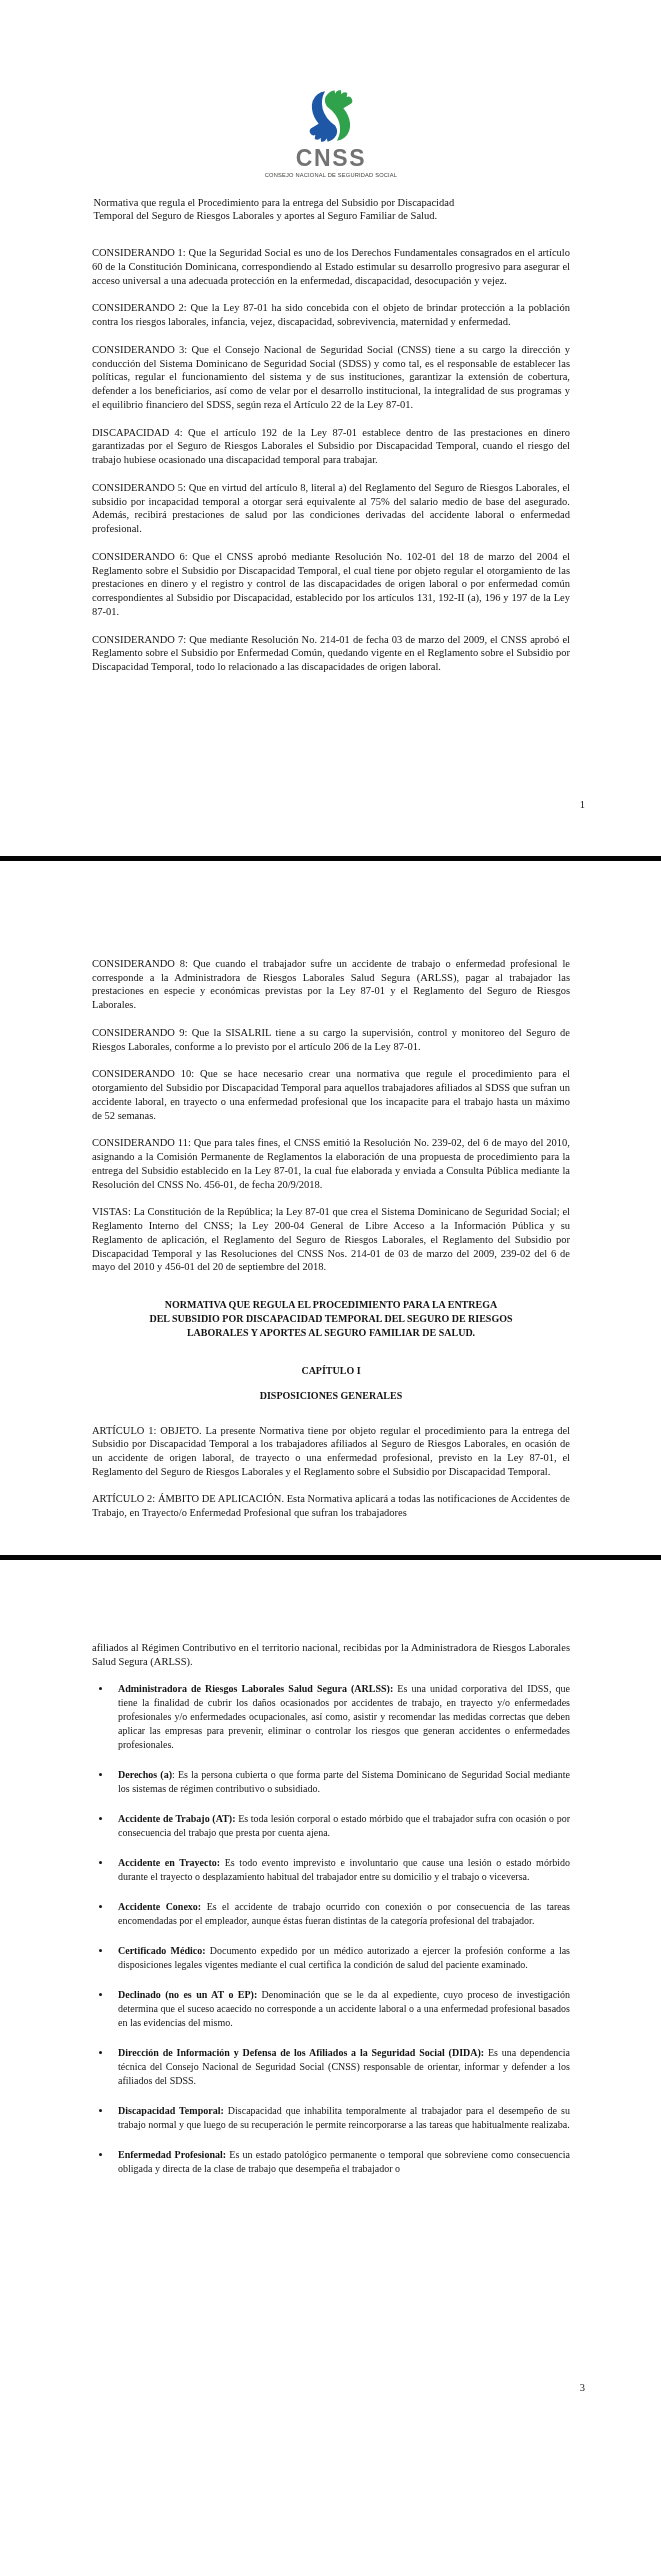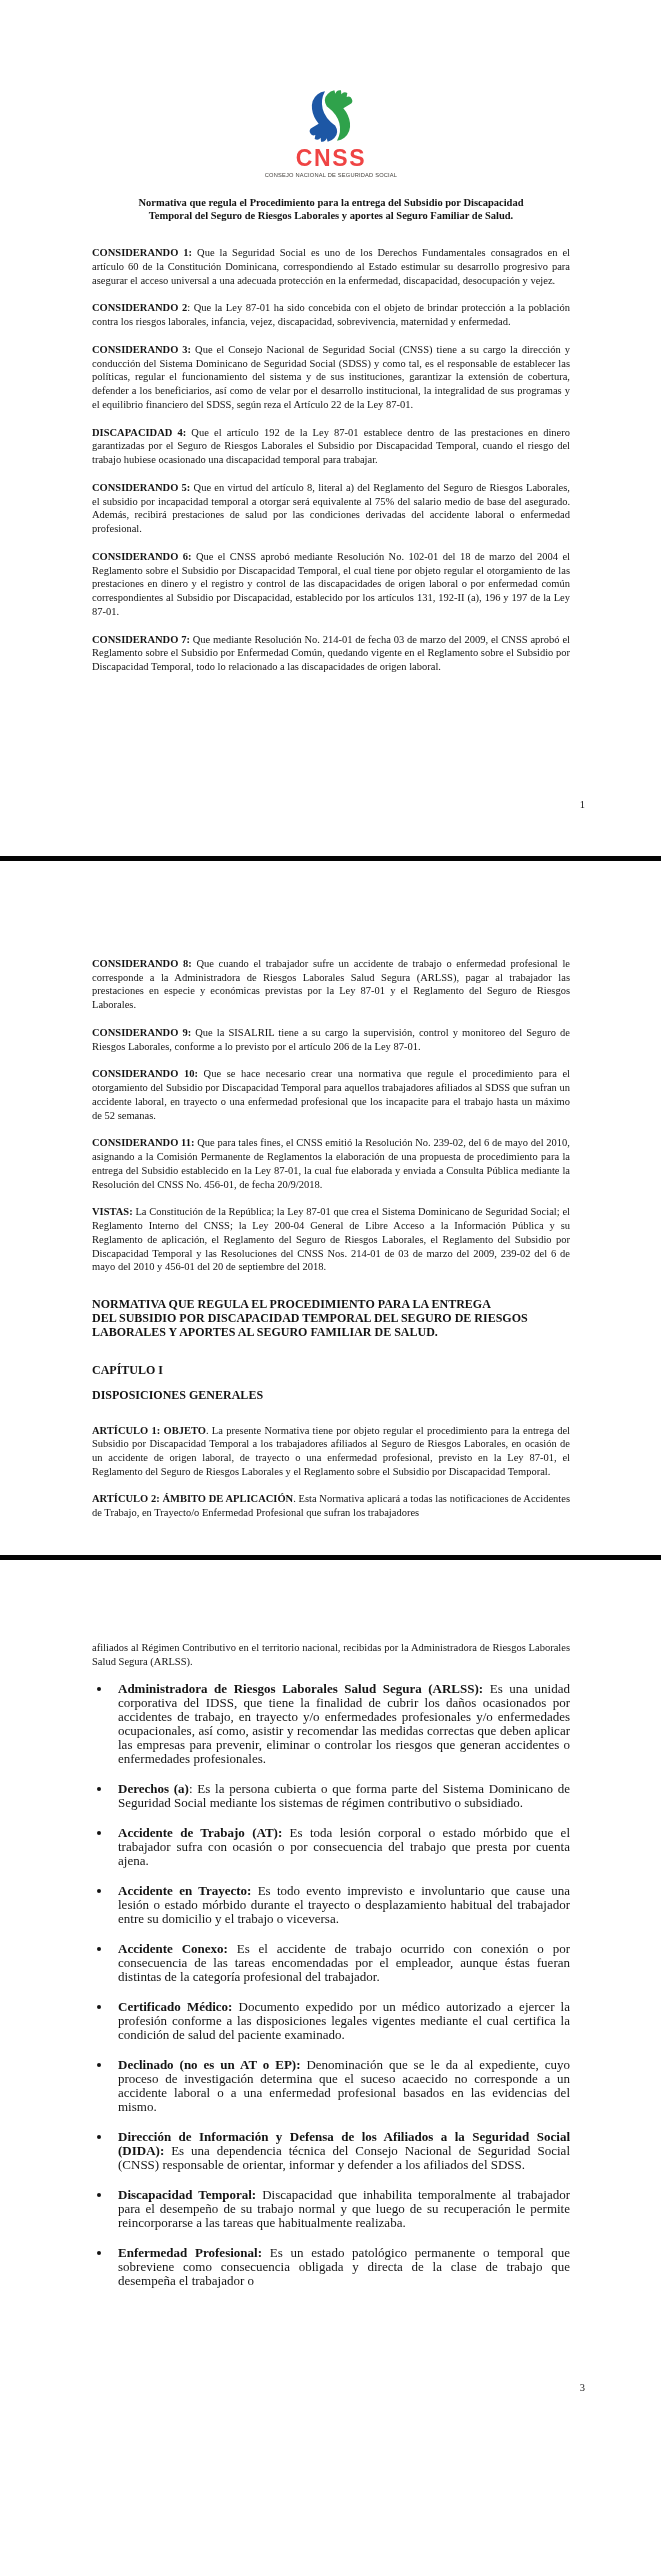--- a/index.html
+++ b/index.html
@@ -4,39 +4,39 @@
 <style>
   html, body { margin:0; padding:0; background:#ffffff; }
   body { width:661px; font-family:"Liberation Serif", serif; color:#141414; }
   .page { position:relative; width:661px; background:#ffffff; box-sizing:border-box; overflow:hidden; }
   #page-1 { height:856px; padding:86px 91px 0 92px; }
   #page-2 { height:694px; padding:96px 91px 0 92px; }
   #page-3 { height:856px; padding:81px 91px 0 92px; }
   .page-separator { width:661px; height:4.9px; background:#050505; }
 
   p.block { margin:0 0 13.8px 0; font-size:10.5px; line-height:13.8px; text-align:justify; }
-  p.block b { font-weight:bold; }
+  p.block b { font-weight:normal; }
 
   .logo { text-align:center; margin:0 0 18px 0; }
   .logo-hands { display:block; margin:0 auto; }
   .logo-acronym { font-family:"Liberation Sans", sans-serif; font-weight:bold; font-size:23px;
-                  letter-spacing:1.6px; color:#ef4444; line-height:1; margin-top:0.8px; }
+                  letter-spacing:1.6px; color:#737373; line-height:1; margin-top:0.8px; }
   .logo-subtitle { font-family:"Liberation Sans", sans-serif; font-size:5.7px; letter-spacing:0.2px;
                    color:#44403c; margin-top:2.4px; }
 
-  .doc-title { text-align:center; font-weight:bold; font-size:10.5px; line-height:13px;
+  .doc-title { text-align:left; font-weight:normal; font-size:10.5px; line-height:13px;
                margin:16px auto 24px auto; max-width:475px; }
 
-  .chead { text-align:left; font-weight:bold; font-size:12px; line-height:13.8px; }
+  .chead { text-align:center; font-weight:bold; font-size:10px; line-height:13.8px; }
   .heading-group { margin:24px 0 24px 0; }
   .chapter { margin:0 0 11.3px 0; }
   .chapter-sub { margin:0 0 21px 0; }
 
   ul.defs { margin:13px 0 0 0; padding:0 0 0 19.5px; list-style-type:disc; }
-  ul.defs li { margin:0 0 16px 0; padding-left:6.5px; font-size:13px; line-height:14px; text-align:justify; }
+  ul.defs li { margin:0 0 16px 0; padding-left:6.5px; font-size:10px; line-height:14px; text-align:justify; }
   ul.defs li b { font-weight:bold; }
 
   .pagenum { position:absolute; right:76px; font-size:10.5px; line-height:11.3px; }
   #page-1 .pagenum { top:799px; }
   #page-2 .pagenum { top:830px; }
   #page-3 .pagenum { top:822px; }
 </style>
 </head>
 <body>
 

